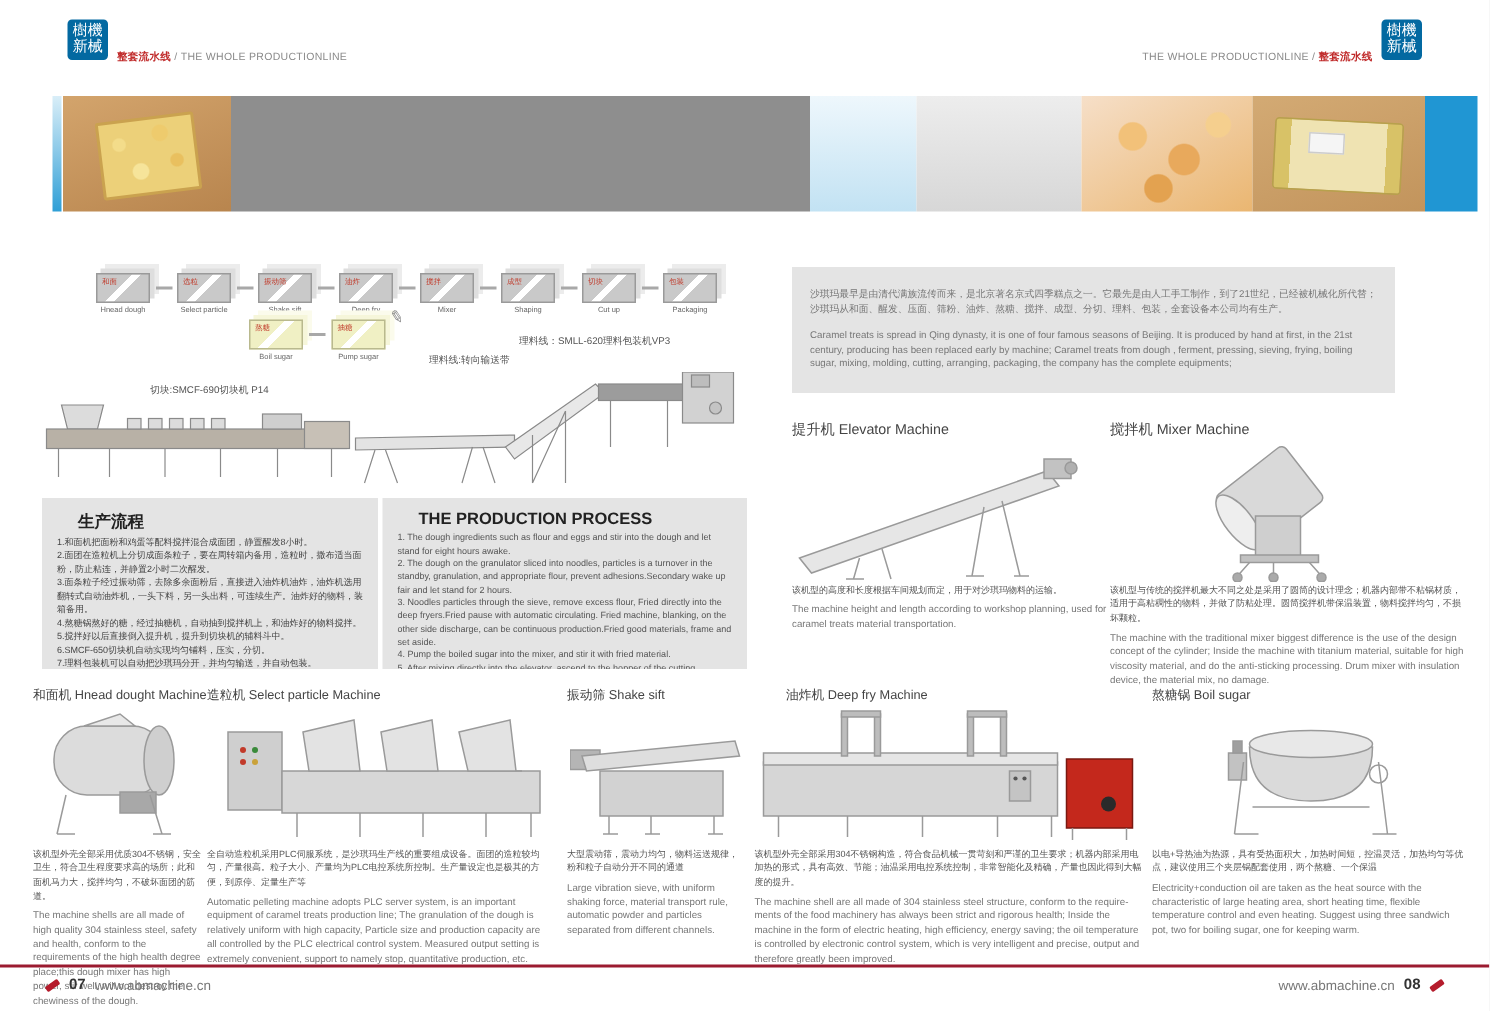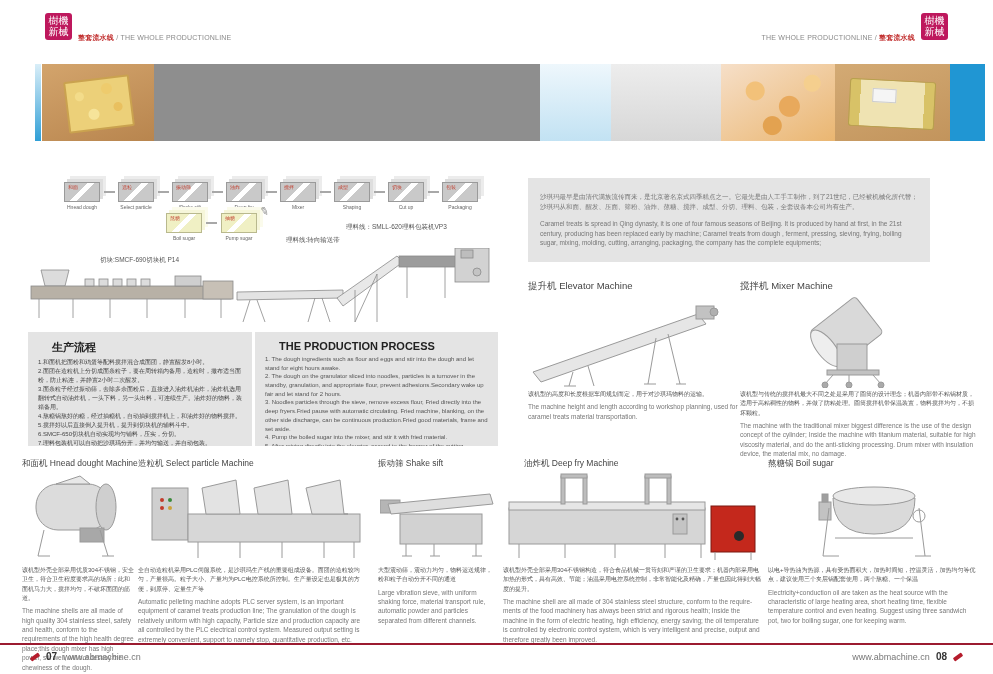--- a/index.html
+++ b/index.html
@@ -1,20 +1,20 @@
 <!DOCTYPE html>
 <html><head>
 <meta charset="utf-8">
 <style>
   html,body{margin:0;padding:0;background:#f2f2f2;}
   body{font-family:"Liberation Sans","DejaVu Sans",sans-serif;}
   #page{position:relative;width:993px;height:674px;background:#ffffff;overflow:hidden;margin:0 auto;}
 
   
-  .seal{position:absolute;width:27px;height:27px;background:#be185d;color:#fff;border-radius:3px;
+  .seal{position:absolute;width:27px;height:27px;background:#0369a1;color:#fff;border-radius:3px;
         font-family:"Liberation Serif","DejaVu Serif",serif;font-size:10px;line-height:11px;
         text-align:center;padding-top:2px;box-sizing:border-box;}
   #seal-left{left:45px;top:13px;}
   #seal-right{left:921px;top:13px;}
   .hdr-label{position:absolute;top:33px;font-size:7px;letter-spacing:.2px;white-space:nowrap;}
   #hdr-label-left{left:78px;}
   #hdr-label-right{right:78px;text-align:right;}
   .hdr-cn{color:#c02a2a;font-weight:bold;}
   .hdr-en{color:#8a8a8a;}
 

